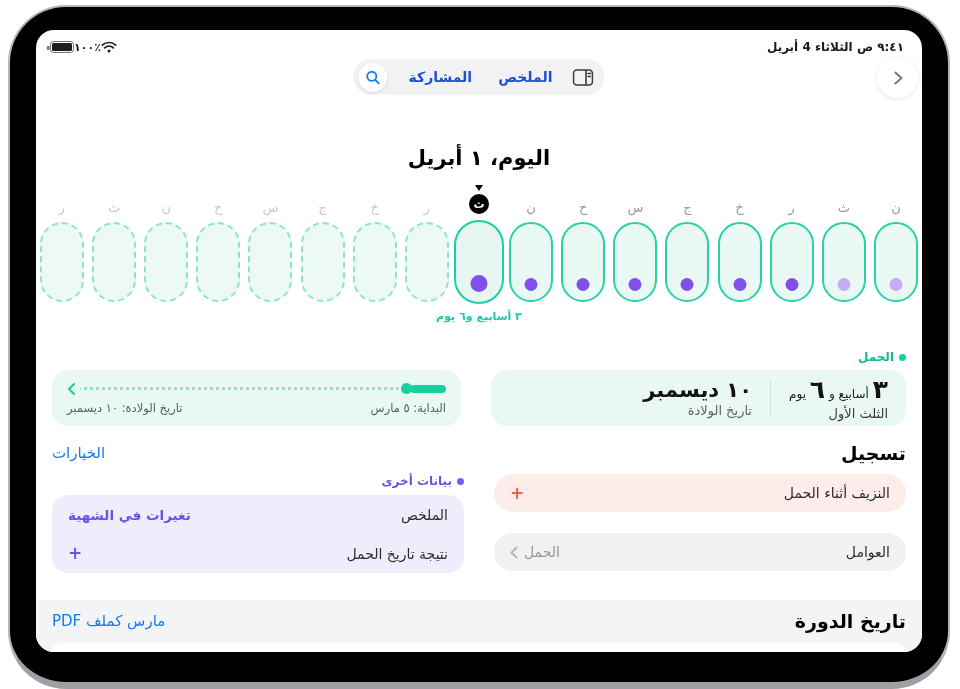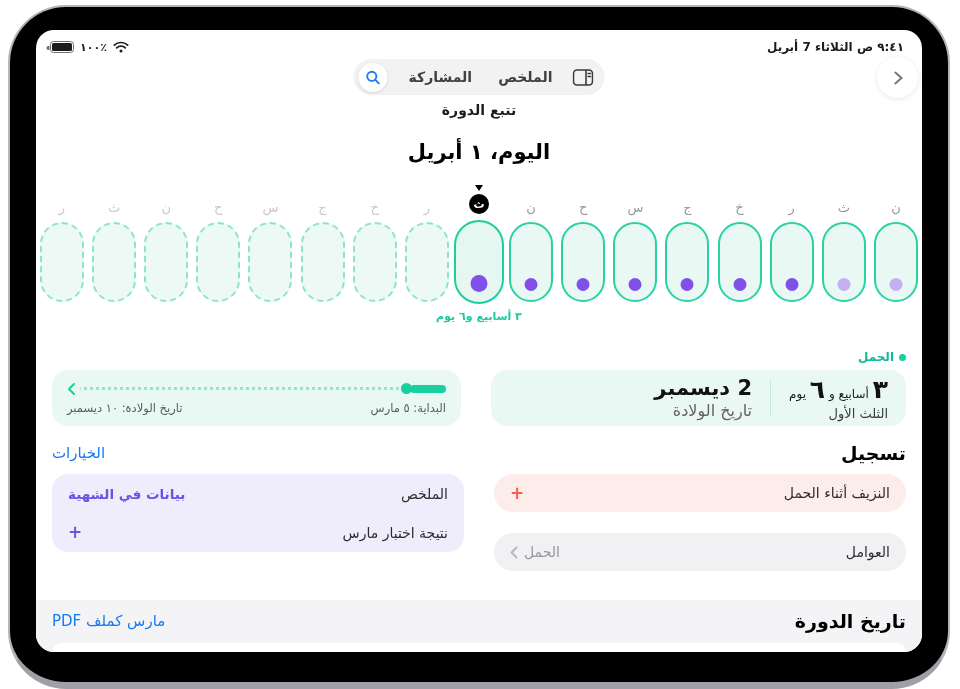--- a/index.html
+++ b/index.html
@@ -15,41 +15,41 @@
     border-radius:58px;
   }
   .screen{
     position:absolute;left:36px;top:30px;width:886px;height:622px;background:#fff;
     border-radius:18px;overflow:hidden;direction:rtl;
   }
   
   .status-row{position:absolute;top:7px;left:14px;right:18px;height:20px;
     display:flex;justify-content:space-between;align-items:center;}
   .status-datetime{font-size:12px;font-weight:700;color:#1c1c1e;letter-spacing:.1px;}
-  .status-icons{display:flex;align-items:center;gap:6px;}
+  .status-icons{display:flex;align-items:center;}
   .battery-pct{font-size:11px;font-weight:600;color:#1c1c1e;}
   .battery{width:24px;height:12px;border:1px solid #6e6e73;border-radius:3.5px;position:relative;
     background:#1c1c1e;background-clip:content-box;padding:1px;box-sizing:border-box;}
   .battery::after{content:"";position:absolute;left:-4px;top:3.5px;width:2.5px;height:4px;
     background:#6e6e73;border-radius:0 2px 2px 0;transform:scaleX(-1);}
   
   .nav-row{position:absolute;top:28px;left:0;right:0;height:40px;}
   .nav-pill{position:absolute;left:50%;transform:translateX(-50%);top:1px;height:36px;
     background:#f2f2f3;border-radius:20px;display:flex;align-items:center;padding:0 5px;gap:0;}
   .sidebar-btn{width:34px;height:34px;display:flex;align-items:center;justify-content:center;cursor:pointer;}
-  .nav-tab{font-size:14px;color:#404040;font-weight:600;padding:0 13px;cursor:pointer;white-space:nowrap;}
+  .nav-tab{font-size:14px;color:#1d4ed8;font-weight:600;padding:0 13px;cursor:pointer;white-space:nowrap;}
   .nav-tab.secondary{font-weight:600;}
   .search-btn{width:29px;height:29px;border-radius:50%;background:#fff;display:flex;align-items:center;
     justify-content:center;box-shadow:0 1px 3px rgba(0,0,0,.12);cursor:pointer;margin-right:8px;}
   .back-btn{position:absolute;top:27px;left:841px;width:41px;height:41px;border-radius:50%;background:#fff;
     box-shadow:0 1px 5px rgba(0,0,0,.10);display:flex;align-items:center;justify-content:center;cursor:pointer;}
   
   .app-title{position:absolute;top:72px;left:0;right:0;text-align:center;
     font-size:14px;font-weight:700;color:#1c1c1e;}
-  .date-title{position:absolute;top:110px;left:0;right:0;text-align:center;
+  .date-title{position:absolute;top:116px;left:0;right:0;text-align:center;
     font-size:21px;font-weight:700;color:#000;}
   
   .timeline{position:absolute;top:146px;left:0;right:0;height:150px;display:flex;}
   .day-col{flex:1;display:flex;flex-direction:column;align-items:center;position:relative;cursor:pointer;}
   .day-head{height:46px;display:flex;flex-direction:column;align-items:center;justify-content:flex-end;
     padding-bottom:8px;box-sizing:border-box;}
   .day-letter{font-size:13px;line-height:1;}
   .day-letter[data-state="past"]{color:#97979c;}
   .day-letter[data-state="future"]{color:#c7c7cc;}
   .today-pointer{width:0;height:0;border-left:4.5px solid transparent;border-right:4.5px solid transparent;
@@ -76,21 +76,21 @@
   
   .preg-label{position:absolute;top:320px;right:16px;}
   .preg-cards{position:absolute;top:340px;left:16px;right:16px;display:flex;gap:30px;}
   .preg-card{flex:1;height:56px;background:#e9f8f2;border-radius:16px;box-sizing:border-box;cursor:pointer;}
   .preg-summary{display:flex;align-items:center;padding:0 18px;gap:18px;}
   .weeks-line{font-size:12px;color:#1c1c1e;white-space:nowrap;}
   .weeks-num{font-size:25px;font-weight:600;color:#111;}
   .trimester{font-size:13px;color:#3a3a3c;margin-top:2px;}
   .preg-divider{width:1px;height:36px;background:#c9e7db;}
   .due-num{font-size:21px;font-weight:700;color:#111;white-space:nowrap;}
-  .due-cap{font-size:16px;color:#63635f;margin-top:1px;}
+  .due-cap{font-size:13px;color:#63635f;margin-top:1px;}
   .preg-progress{display:flex;flex-direction:column;justify-content:center;padding:0 15px;}
   .bar-row{display:flex;align-items:center;}
   .bar-solid{width:36px;height:8px;border-radius:4px;background:#17cf9f;}
   .bar-knob{width:11px;height:11px;border-radius:50%;background:#17cf9f;margin:0 -2px;z-index:1;flex:0 0 auto;}
   .bar-dotted{flex:1;height:3px;border-radius:2px;margin:0 4px;
     background:repeating-linear-gradient(to left,#8fe4ca 0 3px,rgba(0,0,0,0) 3px 6px);}
   .bar-chevron{flex:0 0 auto;display:flex;align-items:center;cursor:pointer;}
   .bar-labels{display:flex;justify-content:space-between;margin-top:5px;font-size:11.5px;color:#55605b;}
   
   .log-head{position:absolute;top:412px;left:16px;right:16px;display:flex;
@@ -118,21 +118,21 @@
   svg{display:block;}
 </style>
 </head>
 <body>
 
 <div class="device"></div>
 
 <div class="screen">
 
   <div class="status-row">
-    <div class="status-datetime">٩:٤١ ص  الثلاثاء 7 أبريل</div>
+    <div class="status-datetime">٩:٤١ ص  الثلاثاء 4 أبريل</div>
     <div class="status-icons">
       <span>
         <svg width="16" height="12" viewBox="0 0 16 12">
           <path d="M1.3 4.2a9.6 9.6 0 0 1 13.4 0" fill="none" stroke="#1c1c1e" stroke-width="1.7" stroke-linecap="round"></path>
           <path d="M3.7 6.9a6.2 6.2 0 0 1 8.6 0" fill="none" stroke="#1c1c1e" stroke-width="1.7" stroke-linecap="round"></path>
           <circle cx="8" cy="10" r="1.5" fill="#1c1c1e"></circle>
         </svg>
       </span>
       <span class="battery-pct">٪١٠٠</span>
       <span class="battery"></span>
@@ -164,21 +164,20 @@
     </div>
   </div>
   <div class="back-btn">
     <span>
       <svg width="18" height="18" viewBox="0 0 20 20">
         <polyline points="7,4 14,10 7,16" fill="none" stroke="#76767b" stroke-width="2.2" stroke-linecap="round" stroke-linejoin="round"></polyline>
       </svg>
     </span>
   </div>
 
-  <div class="app-title">تتبع الدورة</div>
   <div class="date-title">اليوم، ١ أبريل</div>
 
   <div class="timeline">
     <div class="day-col">
       <div class="day-head">
           <span class="day-letter" data-state="past">ن</span>
         </div>
       <div class="day-oval" data-state="past">
           <span class="day-dot" data-dot="light"></span>
         </div>
@@ -311,21 +310,21 @@
         <div class="weeks-line">
           <span class="weeks-num">٣</span>
           <span>أسابيع و</span>
           <span class="weeks-num">٦</span>
           <span>يوم</span>
         </div>
         <div class="trimester">الثلث الأول</div>
       </div>
       <div class="preg-divider"></div>
       <div>
-        <div class="due-num">2 ديسمبر</div>
+        <div class="due-num">١٠ ديسمبر</div>
         <div class="due-cap">تاريخ الولادة</div>
       </div>
     </div>
     <div class="preg-card preg-progress">
       <div class="bar-row">
         <span class="bar-solid"></span>
         <span class="bar-knob"></span>
         <span class="bar-dotted"></span>
         <span class="bar-chevron">
           <svg width="9" height="14" viewBox="0 0 9 14">
@@ -357,27 +356,31 @@
           <span>الحمل</span>
           <span>
             <svg width="8" height="13" viewBox="0 0 8 13">
               <polyline points="6.5,1.5 1.5,6.5 6.5,11.5" fill="none" stroke="#b6b6bb" stroke-width="1.8" stroke-linecap="round" stroke-linejoin="round"></polyline>
             </svg>
           </span>
         </span>
       </div>
     </div>
     <div class="log-col">
+      <div class="sec-label purple col-label">
+        <span class="sec-dot purple-bg"></span>
+        <span>بيانات أخرى</span>
+      </div>
       <div class="lav-card">
         <div class="lav-row">
           <span>الملخص</span>
-          <span class="lav-val">بيانات في الشهية</span>
+          <span class="lav-val">تغيرات في الشهية</span>
         </div>
         <div class="lav-row">
-          <span>نتيجة اختبار مارس</span>
+          <span>نتيجة تاريخ الحمل</span>
           <span class="plus purple">+</span>
         </div>
       </div>
     </div>
   </div>
 
   <div class="history">
     <div class="history-row">
       <div class="h2">تاريخ الدورة</div>
       <div class="link">مارس كملف PDF</div>

